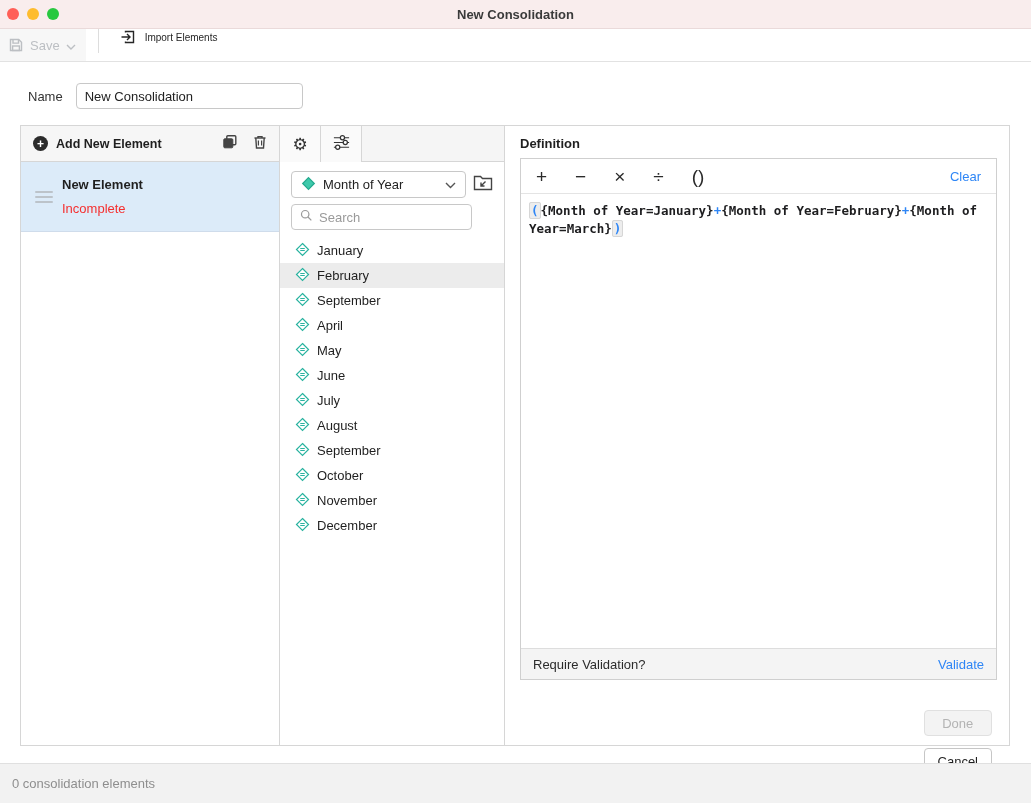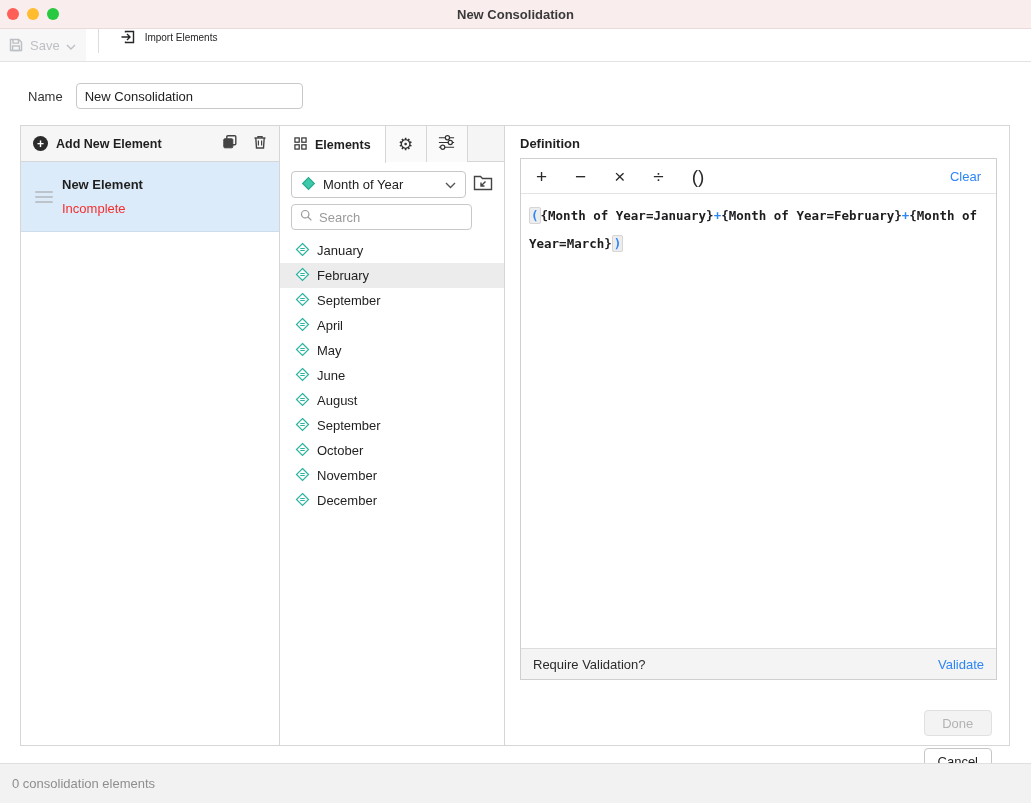--- a/index.html
+++ b/index.html
@@ -102,21 +102,21 @@
              border:1px solid #cfcfcf; display:flex; flex-direction:column;
              background:#fff; }
   .op-row { height:35px; border-bottom:1px solid #e4e4e4; display:flex;
             align-items:center; padding:0 15px; flex:none; }
   .op-btn { background:none; border:none; font-family:inherit; font-size:19px;
             color:#2b2b2b; margin-right:28px; cursor:pointer; line-height:1; padding:0; }
   .op-spacer { flex:1; }
   .link { background:none; border:none; font-family:inherit; font-size:13px;
           color:#2e86f6; cursor:pointer; padding:0; }
   .formula-area { flex:1; padding:8px 8px; font-family:"DejaVu Sans Mono", monospace;
-                  font-weight:700; font-size:12.5px; line-height:28px; color:#1d1d1f;
+                  font-weight:700; font-size:12.5px; line-height:18px; color:#1d1d1f;
                   overflow:hidden; cursor:text; }
   .tok-paren { color:#2e86f6; background:#ededed; border:1px solid #d6d6d6;
                border-radius:2px; padding:0 1px; }
   .tok-operator { color:#2e86f6; }
   .def-footer { height:31px; background:#f4f4f4; border-top:1px solid #ddd;
                 display:flex; align-items:center; padding:0 12px; flex:none; }
   .def-footer .q { font-size:13px; color:#2b2b2b; flex:1; }
   .btn-row { position:absolute; top:584px; right:17px; display:flex; gap:12px;flex-direction:column; }
   .btn { height:26px; padding:0 13px; border-radius:4px; font-size:13px;
          font-family:inherit; cursor:pointer; }
@@ -208,31 +208,20 @@
       </span>
       <div class="element-text">
         <div class="element-title">New Element</div>
         <div class="element-status">Incomplete</div>
       </div>
     </div>
   </div>
 
   <div class="mid-pane">
     <div class="tabbar">
-      <button class="tab active">
-        <span>
-          <svg viewBox="0 0 14 14" width="13" height="13">
-              <rect x="1" y="1" width="4.6" height="4.6" fill="none" stroke="#333" stroke-width="1.3"></rect>
-              <rect x="8.4" y="1" width="4.6" height="4.6" fill="none" stroke="#333" stroke-width="1.3"></rect>
-              <rect x="1" y="8.4" width="4.6" height="4.6" fill="none" stroke="#333" stroke-width="1.3"></rect>
-              <rect x="8.4" y="8.4" width="4.6" height="4.6" fill="none" stroke="#333" stroke-width="1.3"></rect>
-            </svg>
-        </span>
-        <span class="tab-label">Elements</span>
-      </button>
       <button class="tab icon-tab">
         <span class="gear-glyph">⚙</span>
       </button>
       <button class="tab icon-tab">
         <span>
           <svg viewBox="0 0 20 20" width="19" height="19">
               <path d="M2 5h16M2 10h16M2 15h16" stroke="#333" stroke-width="1.3"></path>
               <circle cx="11" cy="5" r="2.2" fill="#fff" stroke="#333" stroke-width="1.3"></circle>
               <circle cx="14" cy="10" r="2.2" fill="#fff" stroke="#333" stroke-width="1.3"></circle>
               <circle cx="6" cy="15" r="2.2" fill="#fff" stroke="#333" stroke-width="1.3"></circle>
@@ -331,20 +320,29 @@
     </span>
     <span>June</span>
   </div>
         <div class="month-item">
     <span>
       <svg viewBox="0 0 16 16" width="15" height="15">
               <path d="M8 1.6L14.4 8 8 14.4 1.6 8z" fill="#fff" stroke="#2ab3a0" stroke-width="1.3"></path>
               <path d="M5.6 6.9h4.8M5.6 9.1h4.8" stroke="#2ab3a0" stroke-width="1.1"></path>
             </svg>
     </span>
+    <span>July</span>
+  </div>
+        <div class="month-item">
+    <span>
+      <svg viewBox="0 0 16 16" width="15" height="15">
+              <path d="M8 1.6L14.4 8 8 14.4 1.6 8z" fill="#fff" stroke="#2ab3a0" stroke-width="1.3"></path>
+              <path d="M5.6 6.9h4.8M5.6 9.1h4.8" stroke="#2ab3a0" stroke-width="1.1"></path>
+            </svg>
+    </span>
     <span>August</span>
   </div>
         <div class="month-item">
     <span>
       <svg viewBox="0 0 16 16" width="15" height="15">
               <path d="M8 1.6L14.4 8 8 14.4 1.6 8z" fill="#fff" stroke="#2ab3a0" stroke-width="1.3"></path>
               <path d="M5.6 6.9h4.8M5.6 9.1h4.8" stroke="#2ab3a0" stroke-width="1.1"></path>
             </svg>
     </span>
     <span>September</span>

